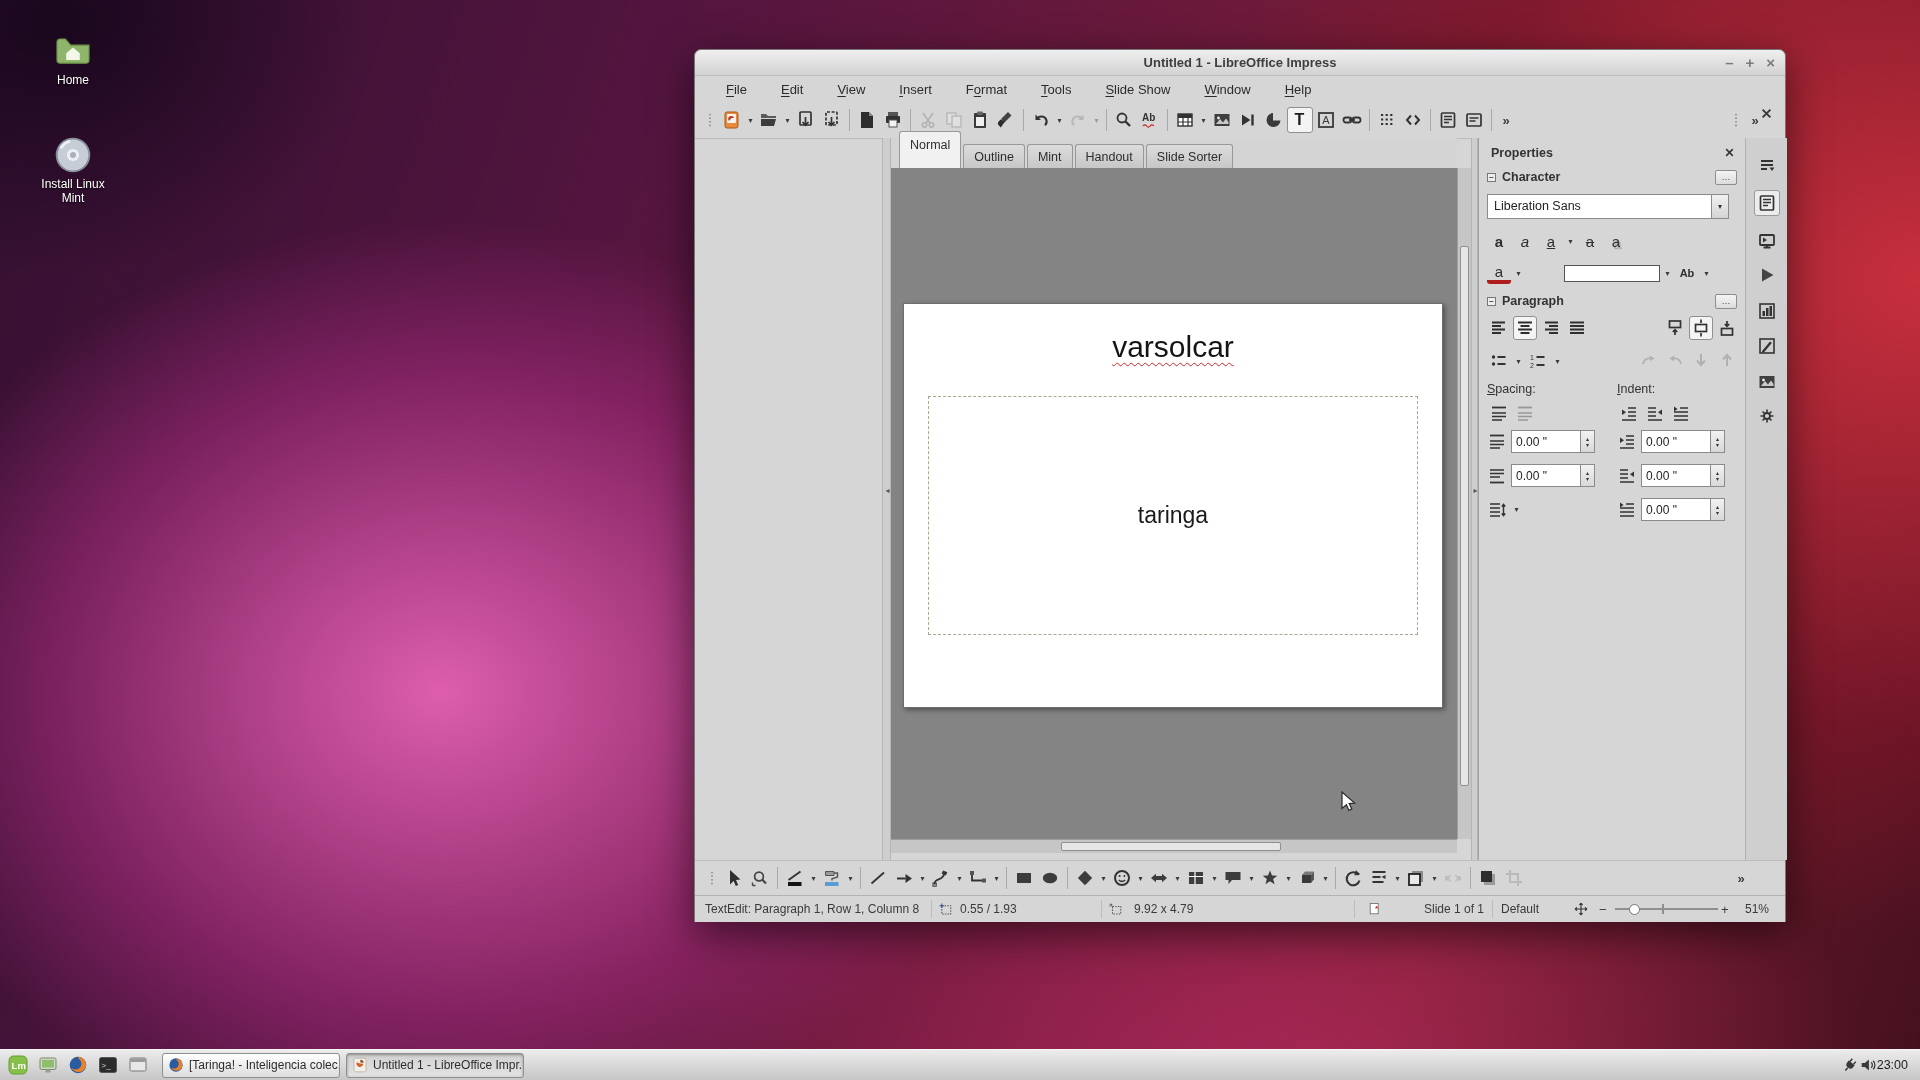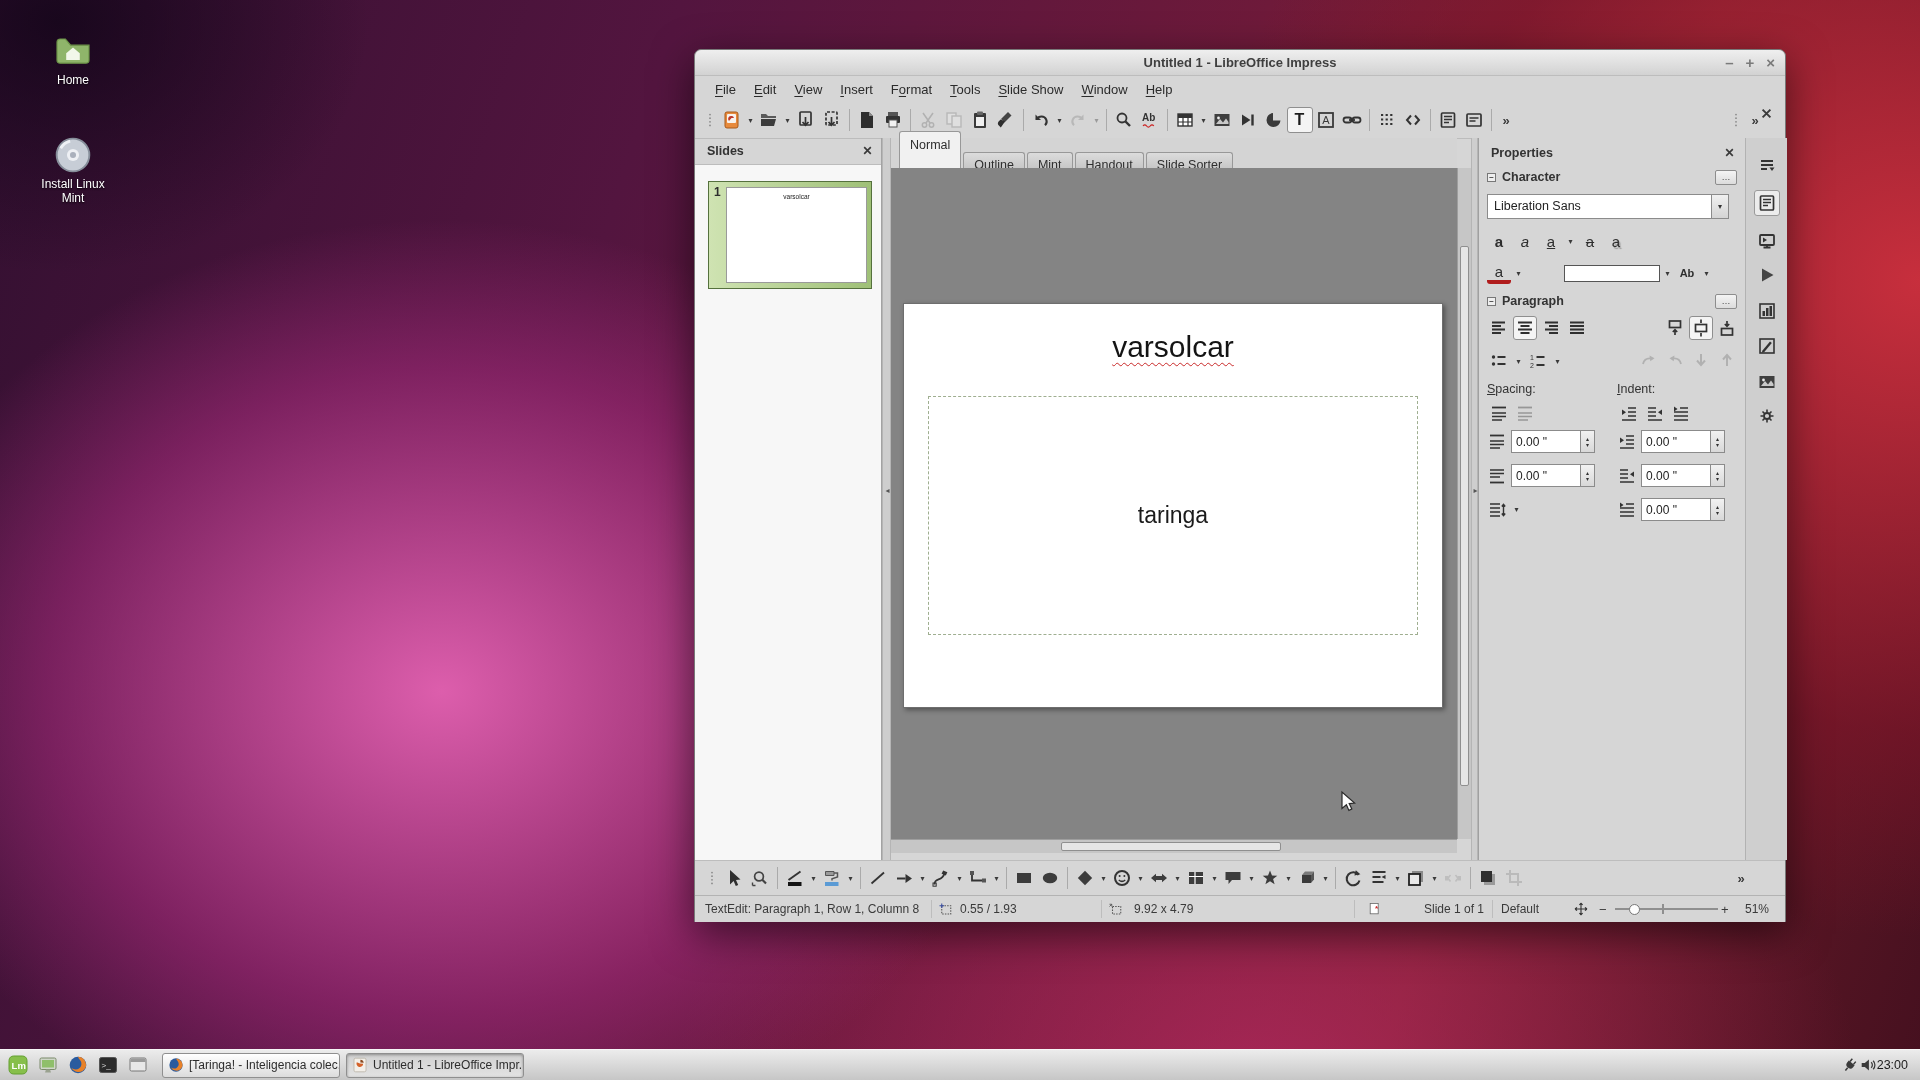--- a/index.html
+++ b/index.html
@@ -18,21 +18,21 @@
   
   .dicon{position:absolute;width:80px;text-align:center;color:#fff;font-size:12px;text-shadow:0 1px 2px rgba(0,0,0,.85);}
   
   #win{position:absolute;left:694px;top:49px;width:1092px;height:873px;background:#d6d6d6;
        border:1px solid #787878;border-radius:7px 7px 0 0;box-shadow:0 12px 42px rgba(0,0,0,.55);}
   .titlebar{position:absolute;left:0;top:0;width:100%;height:26px;border-radius:7px 7px 0 0;
        background:linear-gradient(#efefef,#d2d2d2);border-bottom:1px solid #bdbdbd;
        text-align:center;font-size:13px;font-weight:bold;color:#3f3f3f;line-height:26px;}
   .winctl{position:absolute;right:10px;top:0;height:26px;display:flex;gap:12px;align-items:center;}
   .winctl span{font-size:15px;font-weight:bold;color:#7a7a7a;cursor:default;line-height:14px;}
-  .menubar{position:absolute;left:0;top:26px;width:100%;height:26px;display:flex;align-items:center;padding-left:11px;font-size:13px;color:#2b2b2b;}
+  .menubar{position:absolute;left:0;top:26px;width:100%;height:26px;display:flex;align-items:center;padding-left:22px;font-size:13px;color:#2b2b2b;gap:16px;}
   .menubar .mi{padding:3px 9px;}
   .menubar u{text-underline-offset:2px;}
   .toolbar{position:absolute;left:0;top:52px;width:100%;height:37px;display:flex;align-items:center;padding:0 6px;border-bottom:1px solid #bcbcbc;}
   .tb{width:26px;height:26px;border-radius:3px;}
   .dd{width:11px;height:26px;font-size:8px;color:#3a3a3a;display:inline-flex;align-items:center;justify-content:center;}
   .sep{width:1px;height:22px;background:#aaa;margin:0 4px;flex:none;}
   .active-tool{background:#f4f4f4;border:1px solid #8f8f8f;}
   
   .slides{position:absolute;left:0;top:88px;width:187px;height:722px;border-right:1px solid #a3a3a3;}
   .slides-head{position:relative;height:26px;font-size:12.5px;font-weight:bold;color:#333;line-height:26px;padding-left:12px;}
@@ -40,21 +40,21 @@
   .thumb{position:absolute;left:13px;top:16px;width:164px;height:108px;border:1px solid #55713d;
     background:linear-gradient(90deg,#cfe3b2,#9fc077);}
   .thumb .num{position:absolute;left:5px;top:3px;font-size:12px;font-weight:bold;color:#2e2e2e;}
   .thumb .page{position:absolute;left:17px;top:5px;width:141px;height:96px;background:#fff;border:1px solid #9a9a9a;}
   .thumb .page .tt{position:absolute;left:0;top:5px;width:100%;text-align:center;font-size:6.5px;color:#222;}
   .splitter{position:absolute;top:88px;width:9px;height:722px;background:#cecece;border-left:1px solid #b5b5b5;border-right:1px solid #b5b5b5;}
   .splitter .hnd{position:absolute;left:0;top:348px;width:9px;text-align:center;font-size:8px;color:#555;}
   
   .ctr-chrome{position:absolute;left:196px;top:88px;width:566px;height:30px;background:#d4d4d4;}
   .vtabs{position:absolute;left:8px;bottom:0;display:flex;gap:2px;align-items:flex-end;}
-  .vtab{height:16px;padding:0 10px;font-size:12.5px;color:#2e2e2e;line-height:24px;
+  .vtab{height:24px;padding:0 10px;font-size:12.5px;color:#2e2e2e;line-height:24px;
         background:linear-gradient(#dcdcdc,#c7c7c7);border:1px solid #989898;border-bottom:none;border-radius:3px 3px 0 0;}
   .vtab.on{height:37px;line-height:27px;background:#f1f1f1;position:relative;z-index:2;}
   .workspace{position:absolute;left:196px;top:118px;width:566px;height:671px;background:#848484;overflow:hidden;}
   .canvas{position:absolute;left:12px;top:135px;width:540px;height:405px;background:#fff;border:1px solid #6e6e6e;box-shadow:2px 2px 5px rgba(0,0,0,.4);}
   .slide-title{position:absolute;left:0;top:26px;width:100%;text-align:center;font-size:30px;color:#141414;
         text-decoration:underline wavy #c92a2a 1px;text-underline-offset:5px;}
   .body-box{position:absolute;left:24px;top:92px;width:490px;height:239px;border:1px dashed #9fae90;
         display:flex;align-items:center;justify-content:center;}
   .body-text{font-size:23px;color:#1a1a1a;}
   .hscroll{position:absolute;left:196px;top:789px;width:566px;height:14px;background:#c6c6c6;border-top:1px solid #9e9e9e;}
@@ -338,38 +338,20 @@
             <circle cx="10" cy="16" r="1" fill="#8a8a8a"></circle>
           </svg>
         </span>
       <span class="ico tb" style="margin-right:8px;">
           <svg width="20" height="20" viewBox="0 0 20 20">
             <text x="3.5" y="14.5" font-size="13" font-weight="bold" fill="#3a3a3a">»</text>
           </svg>
         </span>
     </div>
 
-    <div class="slides">
-      <div class="slides-head">
-        <span>Slides</span>
-        <span class="ico abs" style="right:8px;top:7px;">
-            <svg width="11" height="11" viewBox="0 0 20 20">
-              <path d="M4 4 L16 16 M16 4 L4 16" stroke="#3a3a3a" stroke-width="3"></path>
-            </svg>
-          </span>
-      </div>
-      <div class="slides-body">
-        <div class="thumb">
-          <span class="num">1</span>
-          <div class="page">
-              <div class="tt">varsolcar</div>
-            </div>
-        </div>
-      </div>
-    </div>
     <div class="splitter" style="left:187px;">
         <span class="hnd">◂</span>
       </div>
 
     <div class="ctr-chrome">
       <div class="vtabs">
         <span class="vtab on">Normal</span>
         <span class="vtab">Outline</span>
         <span class="vtab">Mint</span>
         <span class="vtab">Handout</span>

